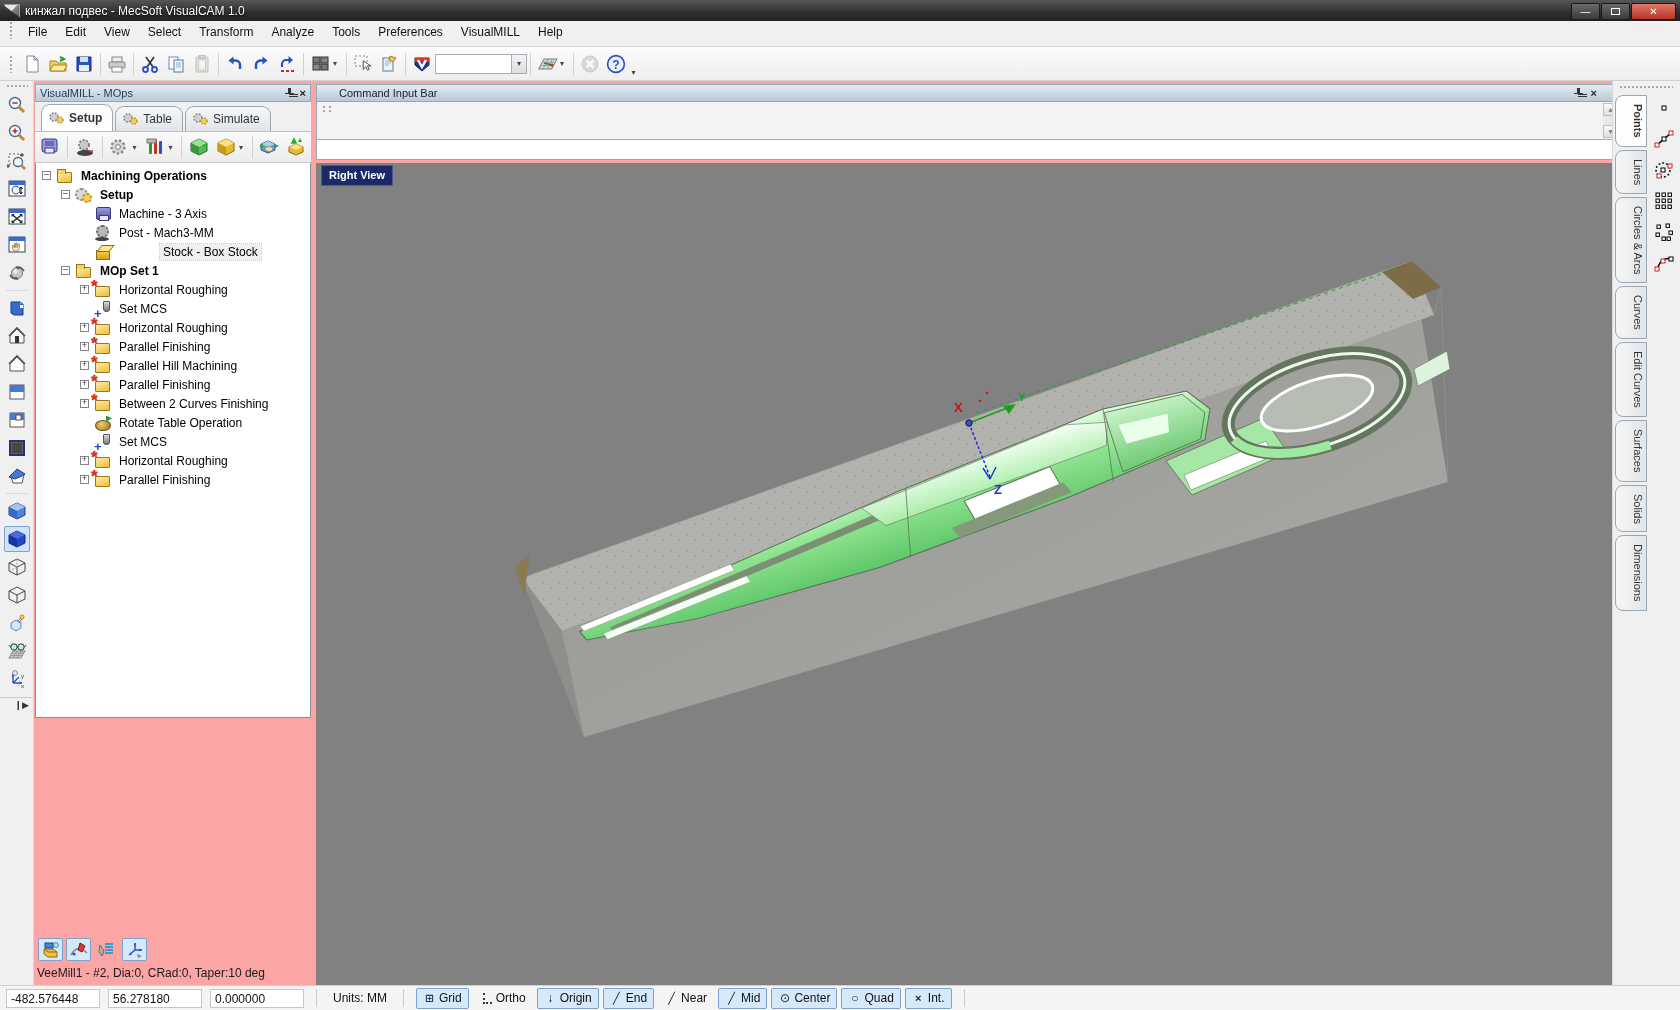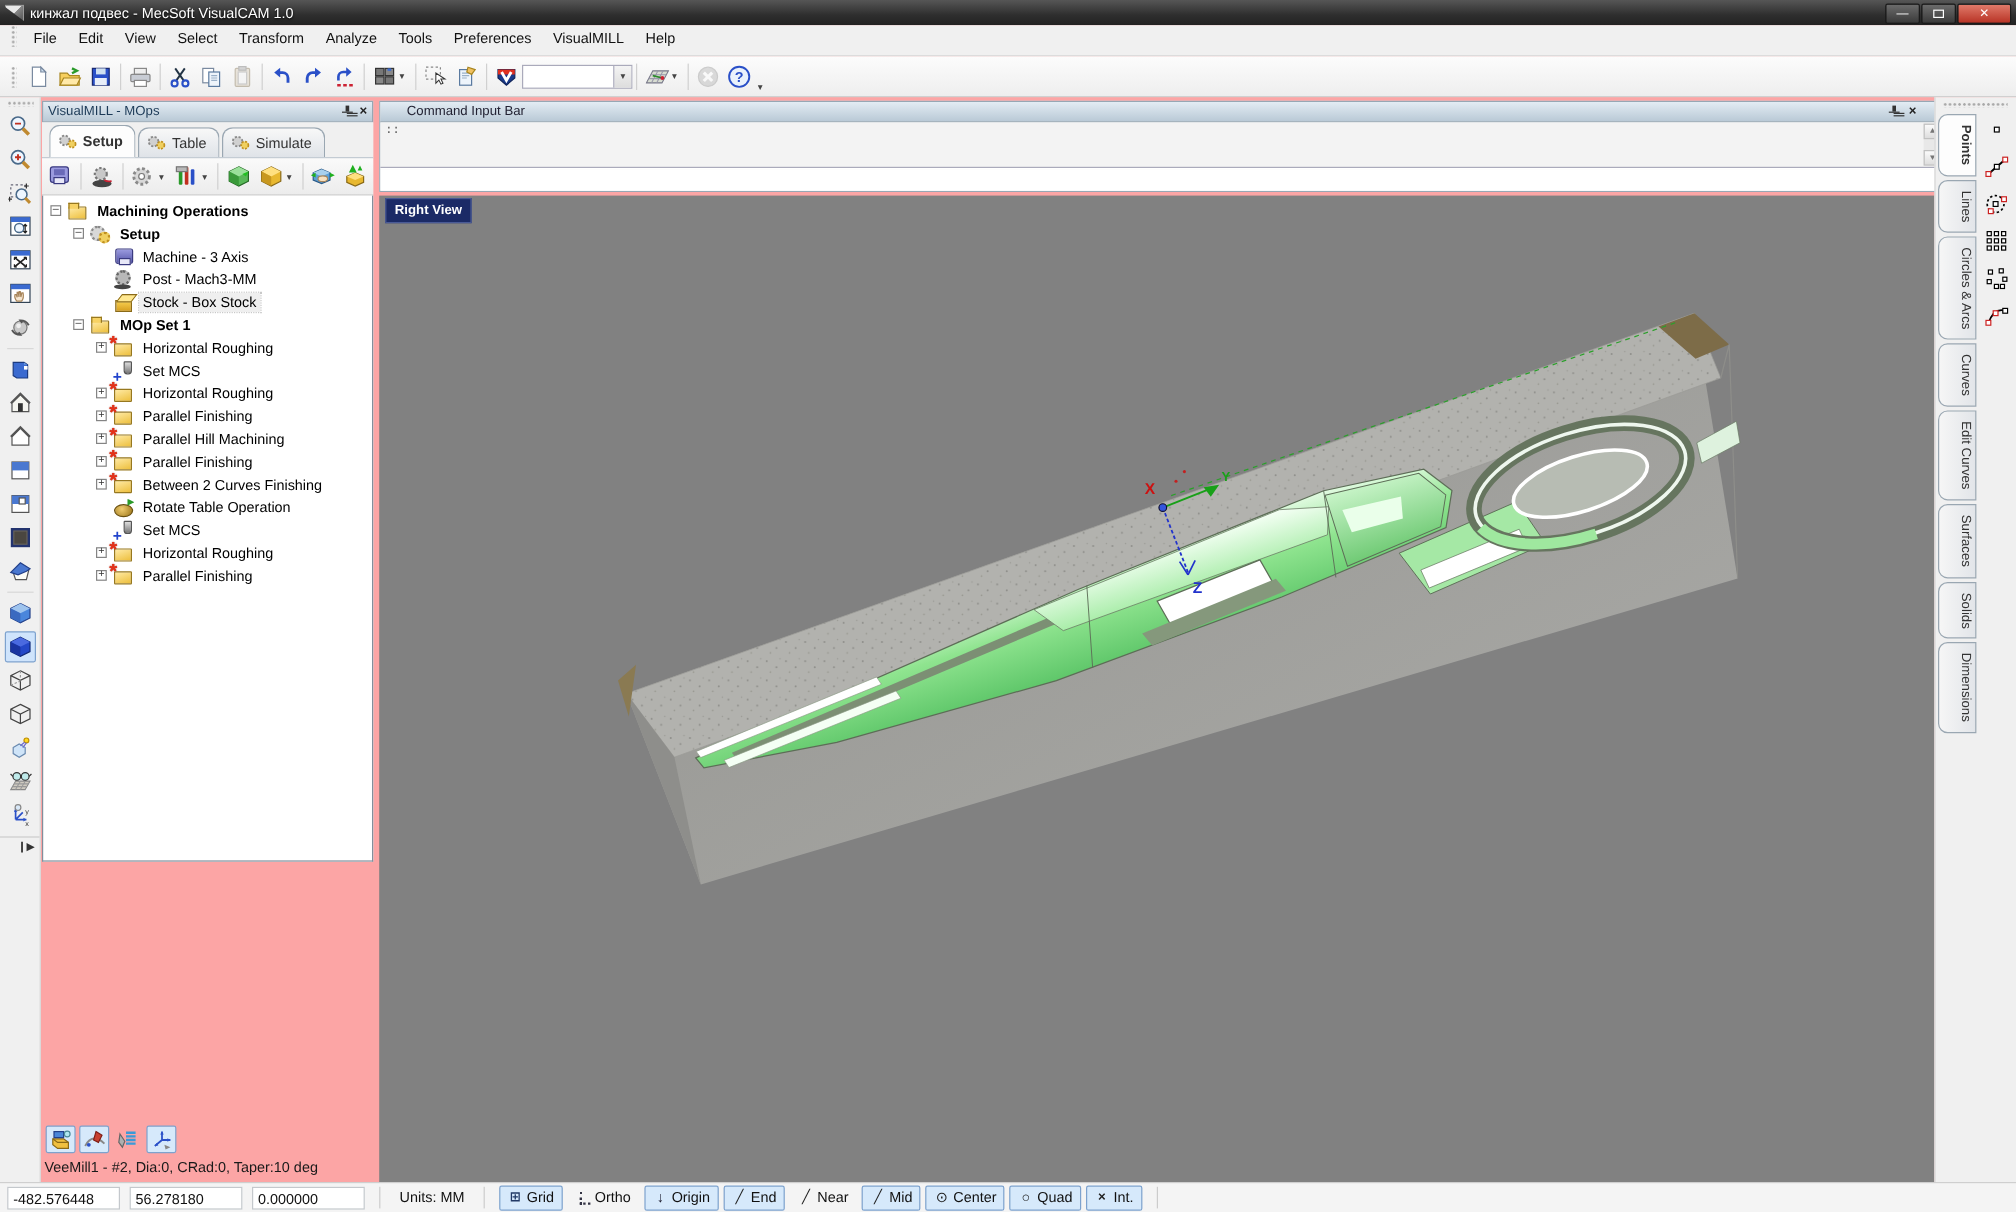--- a/index.html
+++ b/index.html
@@ -72,21 +72,21 @@
     background:linear-gradient(#f8f8f8,#dfe3e8); font-size:12px; color:#333; height:25px; }
   .ptab.active { background:#fdfdfd; font-weight:bold; height:27px; }
   .ptoolbar { height:31px; display:flex; align-items:center; padding:2px 2px; gap:1px;
     background:linear-gradient(#fafafa,#ececec); border-bottom:1px solid #c8c8c8; }
   .ptb { height:26px; display:flex; align-items:center; justify-content:center; padding:0 2px; border-radius:2px; }
   .tree { flex:1; background:#fff; border:1px solid #828f9c; border-top:none; overflow:hidden; padding-top:3px; }
   .trow { display:flex; align-items:center; height:19px; white-space:nowrap; }
   .trow[data-level="0"] { padding-left:6px; } .trow[data-level="1"] { padding-left:25px; }
   .trow[data-level="2"] { padding-left:44px; }
   .trow.bold .tlabel { font-weight:bold; }
-  .trow.selected .tlabel { background:#efefef; outline:1px dotted #c8c8c8; }
+  .trow.selected .tlabel { background:#efefef; outline:1px dotted #c8c8c8;margin-left:44px; }
   .exp { width:9px; height:9px; border:1px solid #848484; background:#fff; margin-right:5px; flex:none;
     font-size:9px; line-height:7px; text-align:center; color:#333; }
   .exp[data-exp="none"] { visibility:hidden; }
   .exp[data-exp="minus"]::before { content:"–"; position:relative; top:-1px; }
   .exp[data-exp="plus"]::before { content:"+"; position:relative; top:-1px; }
   .tlabel { padding:1px 3px; color:#000; }
 
   .ticon { position:relative; width:18px; height:16px; margin-right:4px; flex:none; }
   .ticon::before, .ticon::after { content:""; position:absolute; }
   .ticon[data-icon="folder"]::before, .ticon[data-icon="mop"]::before {

